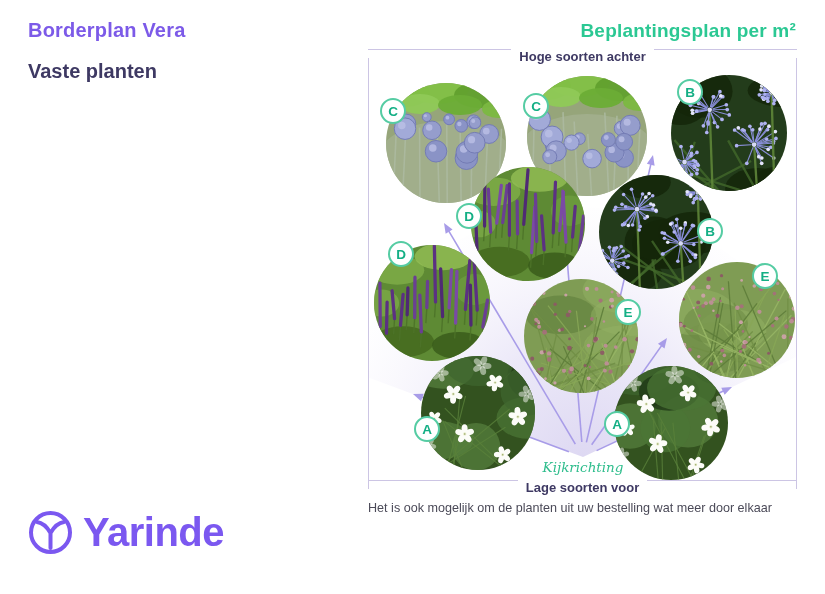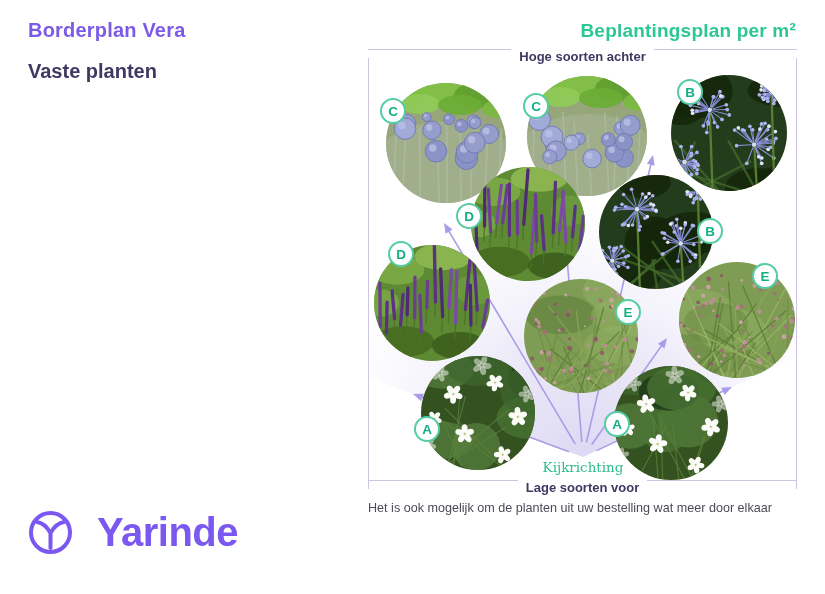--- a/index.html
+++ b/index.html
@@ -31,36 +31,36 @@
   #box-left{left:368px;} #box-right{left:796px;}
   .box-row{
     position:absolute;left:368px;width:429px;height:18px;z-index:4;
     display:flex;gap:8px;
     color:#3E3963;font-weight:bold;font-size:13px;white-space:nowrap;
   }
   #box-row-top{top:49px;} #box-row-bottom{top:480px;}
   .box-row .rule{flex:1;height:1px;background:#CCC5E4;}
   #view-label{
     position:absolute;left:483px;top:459px;width:200px;text-align:center;z-index:5;
-    font-family:"DejaVu Serif", serif;
+    font-family:"DejaVu Serif", serif;font-style:italic;
     font-size:13.5px;color:#2EBD8C;
   }
   #fan-svg{position:absolute;left:0;top:0;z-index:1;}
   .pcircle{
     position:absolute;border-radius:50%;overflow:hidden;z-index:2;
   }
   .pcircle svg{display:block;width:100%;height:100%;}
   .badge{
     position:absolute;width:22px;height:22px;border-radius:50%;z-index:3;
     background:#ffffff;border:2px solid #55CCA3;
     color:#14AF85;font-size:13.5px;font-weight:bold;
     display:flex;align-items:center;justify-content:center;
   }
   
-  #logo{position:absolute;left:28px;top:510px;display:flex;align-items:center;gap:24px;}
+  #logo{position:absolute;left:28px;top:510px;display:flex;align-items:center;gap:10px;}
   #logo .wordmark{font-size:40px;font-weight:bold;color:#7B58F0;letter-spacing:-.5px;}
   #desc{position:absolute;left:368px;top:500px;width:450px;
     font-size:12.6px;color:#4B4A58;line-height:17.5px;}
   #desc div{white-space:nowrap;}
 </style>
 </head>
 <body>
 
 <div class="page-title">Borderplan Vera</div>
 <div class="page-subtitle">Beplantingsplan per m²</div>

